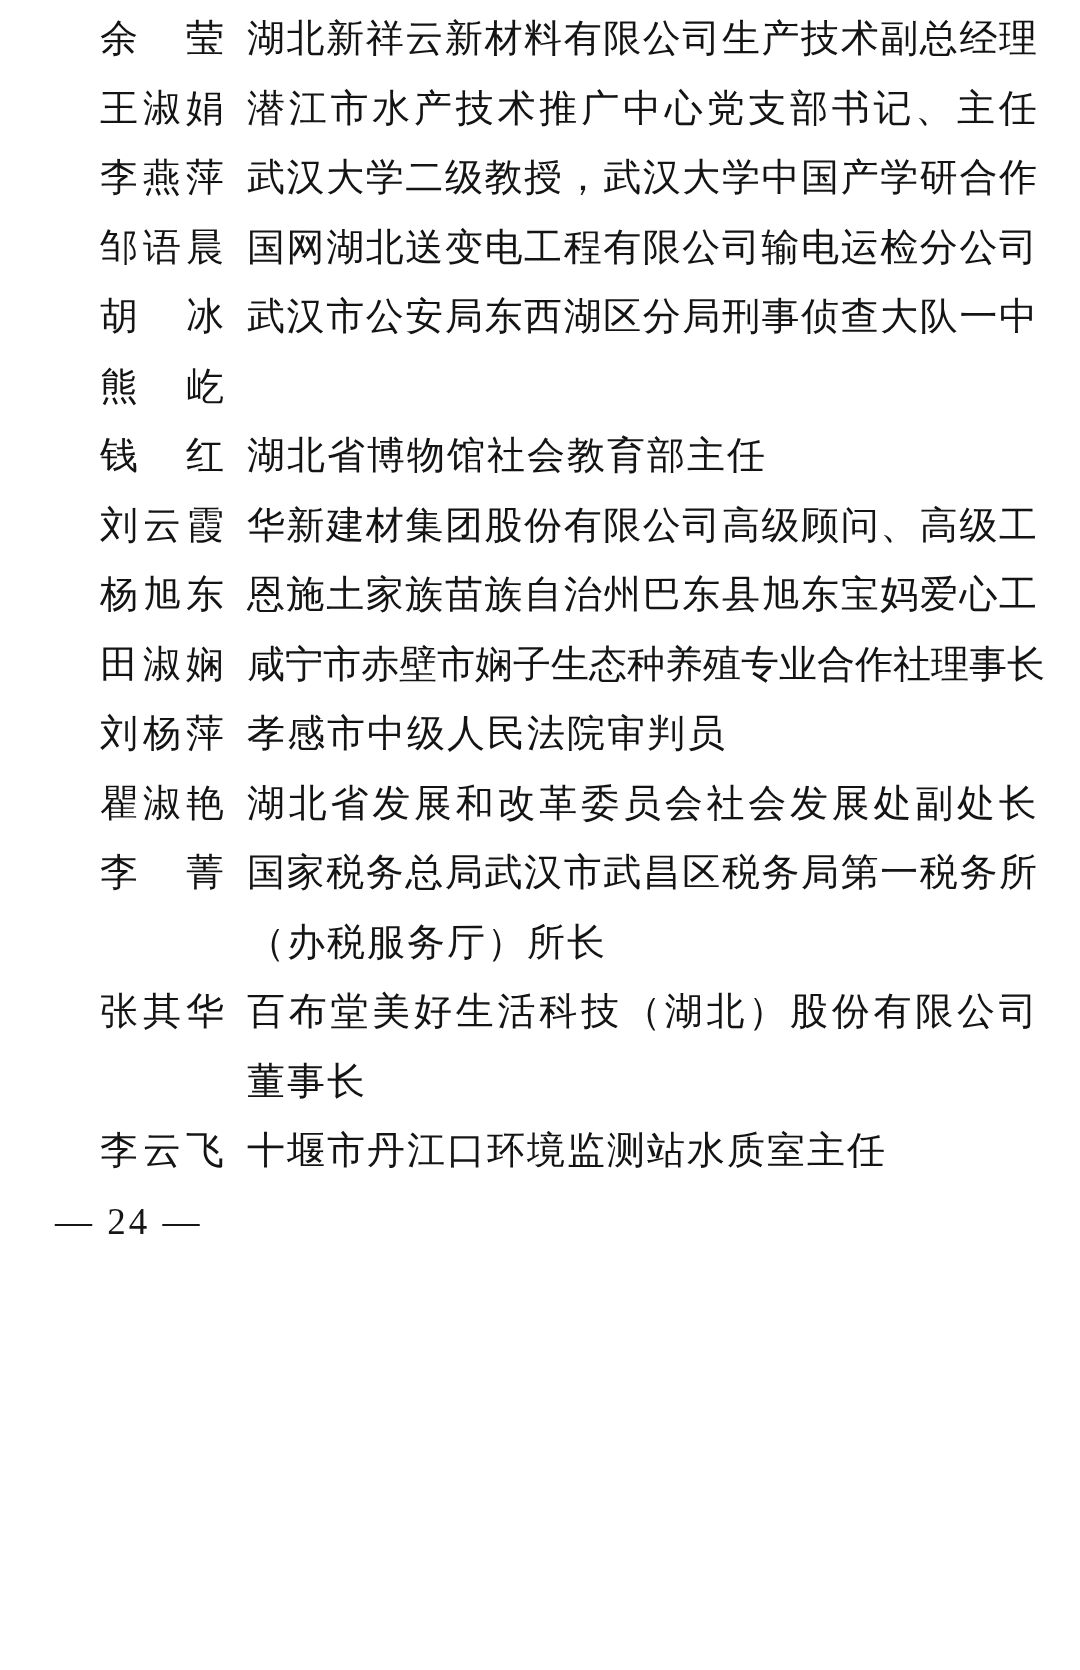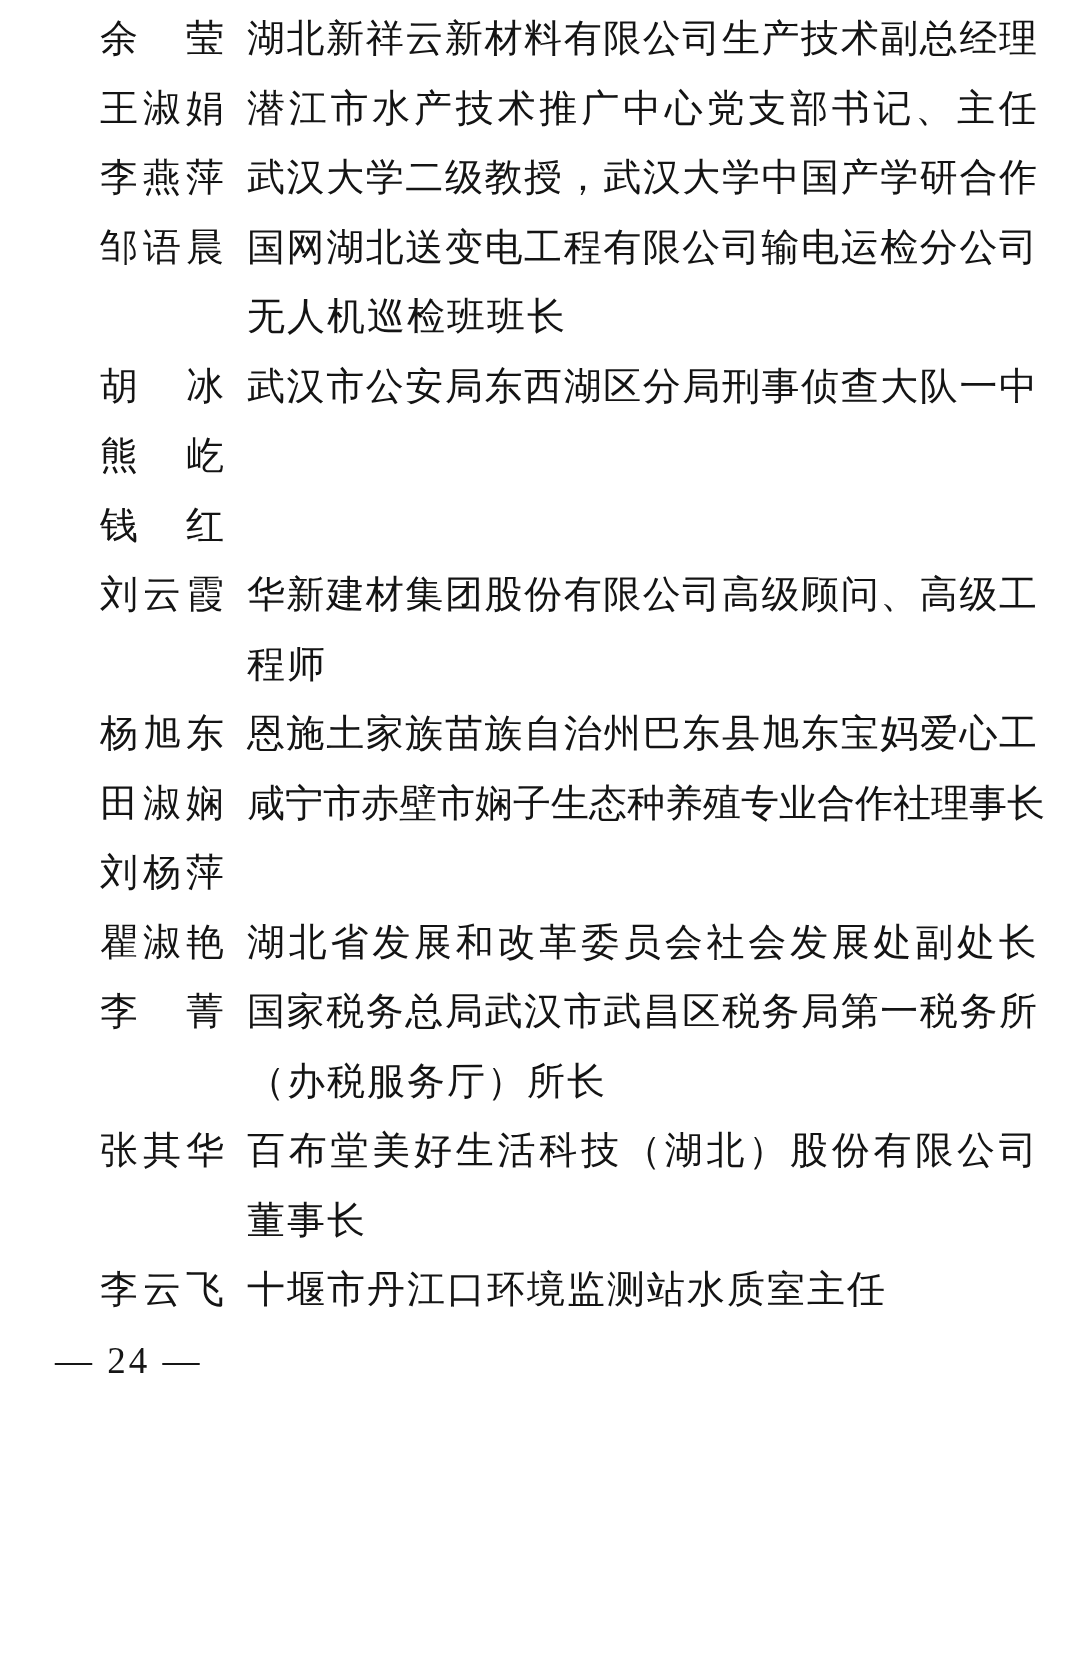--- a/index.html
+++ b/index.html
@@ -176,21 +176,20 @@
             <span>公</span>
             <span>司</span>
             <span>输</span>
             <span>电</span>
             <span>运</span>
             <span>检</span>
             <span>分</span>
             <span>公</span>
             <span>司</span>
           </div>
-          <div class="desc-line natural">无人机巡检班班长</div>
         </div>
       </div>
       <div class="entry">
         <div class="name-cell">
           <span>胡</span>
           <span>冰</span>
         </div>
         <div class="desc-cell">
           <div class="desc-line justified">
             <span>武</span>
@@ -220,20 +219,23 @@
         <div class="name-cell">
           <span>熊</span>
           <span>屹</span>
         </div>
       </div>
       <div class="entry">
         <div class="name-cell">
           <span>钱</span>
           <span>红</span>
         </div>
+        <div class="desc-cell">
+          <div class="desc-line natural">湖北省博物馆社会教育部主任</div>
+        </div>
       </div>
       <div class="entry">
         <div class="name-cell">
           <span>刘</span>
           <span>云</span>
           <span>霞</span>
         </div>
         <div class="desc-cell">
           <div class="desc-line justified">
             <span>华</span>
@@ -250,21 +252,20 @@
             <span>司</span>
             <span>高</span>
             <span>级</span>
             <span>顾</span>
             <span>问</span>
             <span>、</span>
             <span>高</span>
             <span>级</span>
             <span>工</span>
           </div>
-          <div class="desc-line natural">程师</div>
         </div>
       </div>
       <div class="entry">
         <div class="name-cell">
           <span>杨</span>
           <span>旭</span>
           <span>东</span>
         </div>
         <div class="desc-cell">
           <div class="desc-line justified">
@@ -322,20 +323,23 @@
             <span>长</span>
           </div>
         </div>
       </div>
       <div class="entry">
         <div class="name-cell">
           <span>刘</span>
           <span>杨</span>
           <span>萍</span>
         </div>
+        <div class="desc-cell">
+          <div class="desc-line natural">孝感市中级人民法院审判员</div>
+        </div>
       </div>
       <div class="entry">
         <div class="name-cell">
           <span>瞿</span>
           <span>淑</span>
           <span>艳</span>
         </div>
         <div class="desc-cell">
           <div class="desc-line justified">
             <span>湖</span>

